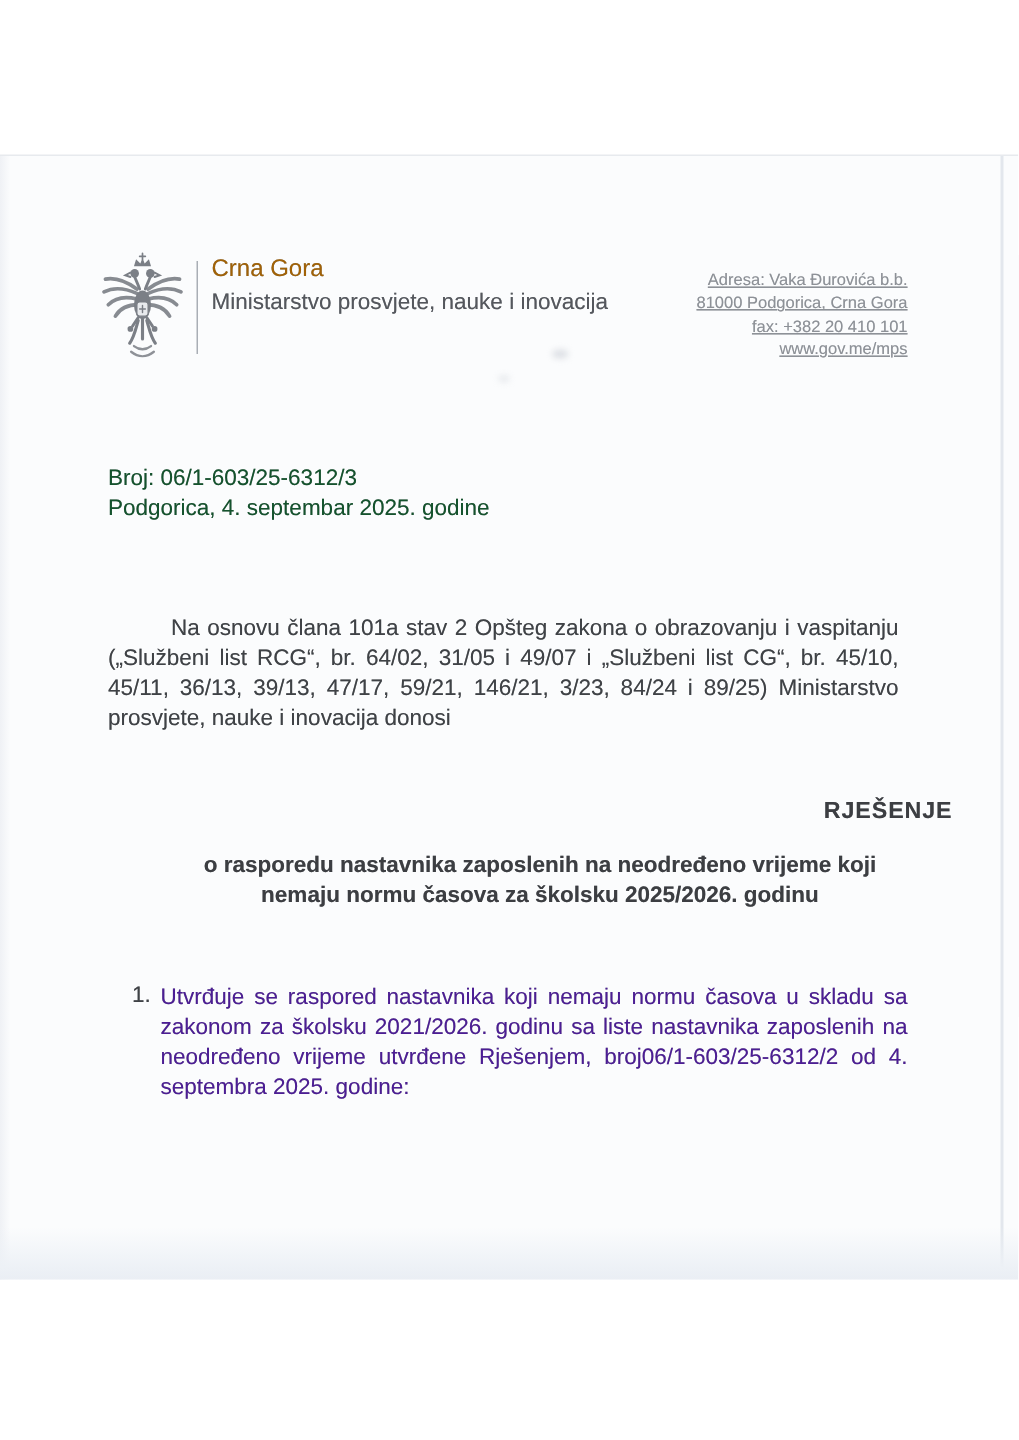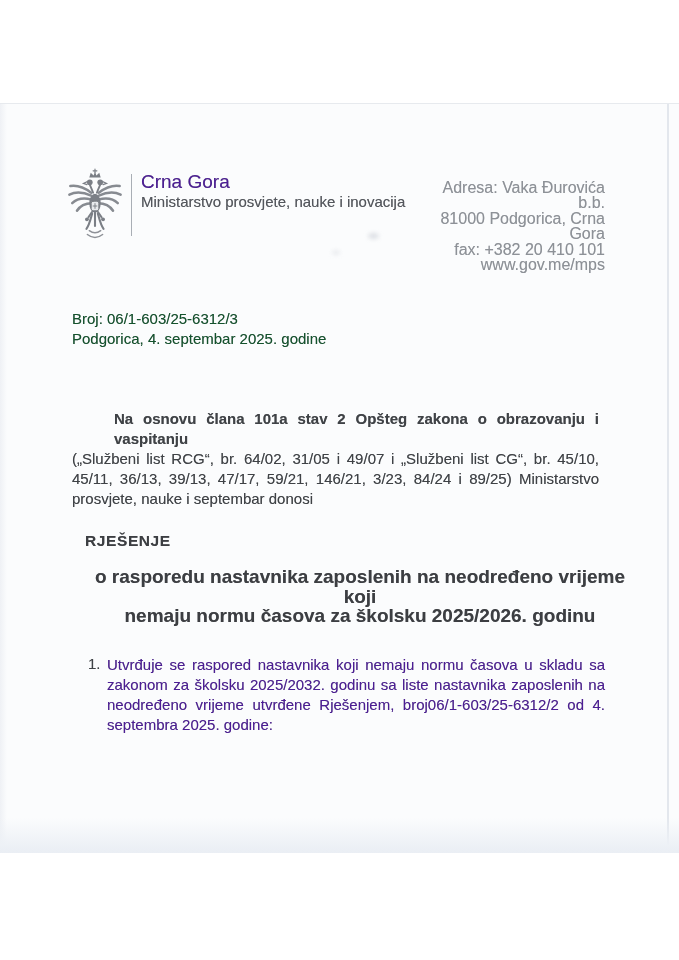--- a/index.html
+++ b/index.html
@@ -36,54 +36,55 @@
   .smudge {
     position: absolute; border-radius: 50%;
     background: #dcdfe4; filter: blur(2px);
   }
   .smudge.s1 { left: 368px; top: 233px; width: 11px; height: 6px; }
   .smudge.s2 { left: 332px; top: 250px; width: 8px; height: 5px; opacity: .6; }
   
   .doc-text { text-shadow: 0 0 .35px rgba(62,65,69,.5); }
   .org-country {
     position: absolute; left: 141px; top: 171px;
-    font-size: 19px; color: #4c1d95;
+    font-size: 16px; color: #a16207;
   }
   .org-name {
     position: absolute; left: 141px; top: 193px;
     font-size: 15px; color: #54575d;
   }
   .header-divider {
     position: absolute; left: 131px; top: 174px; width: 1px; height: 62px;
     background: #a9aeb5;
   }
   .coat { position: absolute; left: 66px; top: 168px; width: 58px; height: 76px; }
   .address-block {
     position: absolute; left: 420px; top: 180px; width: 185px;
-    text-align: right; font-size: 16px; line-height: 15.4px; color: #8d9197;
+    text-align: right; font-size: 11px; line-height: 15.4px; color: #8d9197;
     text-shadow: 0 0 .3px rgba(141,145,151,.5);
+    text-decoration: underline;
   }
   .ref-block {
     position: absolute; left: 72px; top: 309px;
     font-size: 15px; line-height: 19.5px; color: #14532d;
   }
   .preamble {
     position: absolute; left: 72px; top: 409px; width: 527px;
     font-size: 15px; line-height: 20px; color: #3f4246;
   }
   .line-just { text-align: justify; text-align-last: justify; }
-  .preamble .indent { padding-left: 42px; font-weight: bold; }
+  .preamble .indent { padding-left: 42px; }
   .decision-title {
     position: absolute; left: 85px; top: 532px; width: 550px;
-    text-align: left; font-size: 15.5px; font-weight: bold;
+    text-align: right; font-size: 15.5px; font-weight: bold;
     letter-spacing: .6px; color: #3c3e42;
   }
   .decision-subtitle {
     position: absolute; left: 85px; top: 567px; width: 550px;
-    text-align: center; font-size: 19px; font-weight: bold;
+    text-align: center; font-size: 15px; font-weight: bold;
     line-height: 19.5px; color: #3c3e42;
   }
   .item-number {
     position: absolute; left: 88px; top: 655px;
     font-size: 15px; color: #3f4246;
   }
   .item-lines {
     position: absolute; left: 107px; top: 655px; width: 498px;
     font-size: 15px; line-height: 20px; color: #4c1d95;
   }
@@ -152,30 +153,30 @@
 
   <div class="ref-block doc-text">
     <div>Broj: 06/1-603/25-6312/3</div>
     <div>Podgorica, 4. septembar 2025. godine</div>
   </div>
 
   <div class="preamble doc-text">
     <div class="line-just indent">Na osnovu člana 101a stav 2 Opšteg zakona o obrazovanju i vaspitanju</div>
     <div class="line-just">(„Službeni list RCG“, br. 64/02, 31/05 i 49/07 i „Službeni list CG“, br. 45/10,</div>
     <div class="line-just">45/11, 36/13, 39/13, 47/17, 59/21, 146/21, 3/23, 84/24 i 89/25) Ministarstvo</div>
-    <div>prosvjete, nauke i septembar donosi</div>
+    <div>prosvjete, nauke i inovacija donosi</div>
   </div>
 
   <div class="decision-title doc-text">RJEŠENJE</div>
   <div class="decision-subtitle doc-text">
     <div>o rasporedu nastavnika zaposlenih na neodređeno vrijeme koji</div>
     <div>nemaju normu časova za školsku 2025/2026. godinu</div>
   </div>
 
   <div class="item-number doc-text">1.</div>
   <div class="item-lines doc-text">
     <div class="line-just">Utvrđuje se raspored nastavnika koji nemaju normu časova u skladu sa</div>
-    <div class="line-just">zakonom za školsku 2025/2032. godinu sa liste nastavnika zaposlenih na</div>
+    <div class="line-just">zakonom za školsku 2021/2026. godinu sa liste nastavnika zaposlenih na</div>
     <div class="line-just">neodređeno vrijeme utvrđene Rješenjem, broj06/1-603/25-6312/2 od 4.</div>
     <div>septembra 2025. godine:</div>
   </div>
 
 </div>
 
 </body></html>

